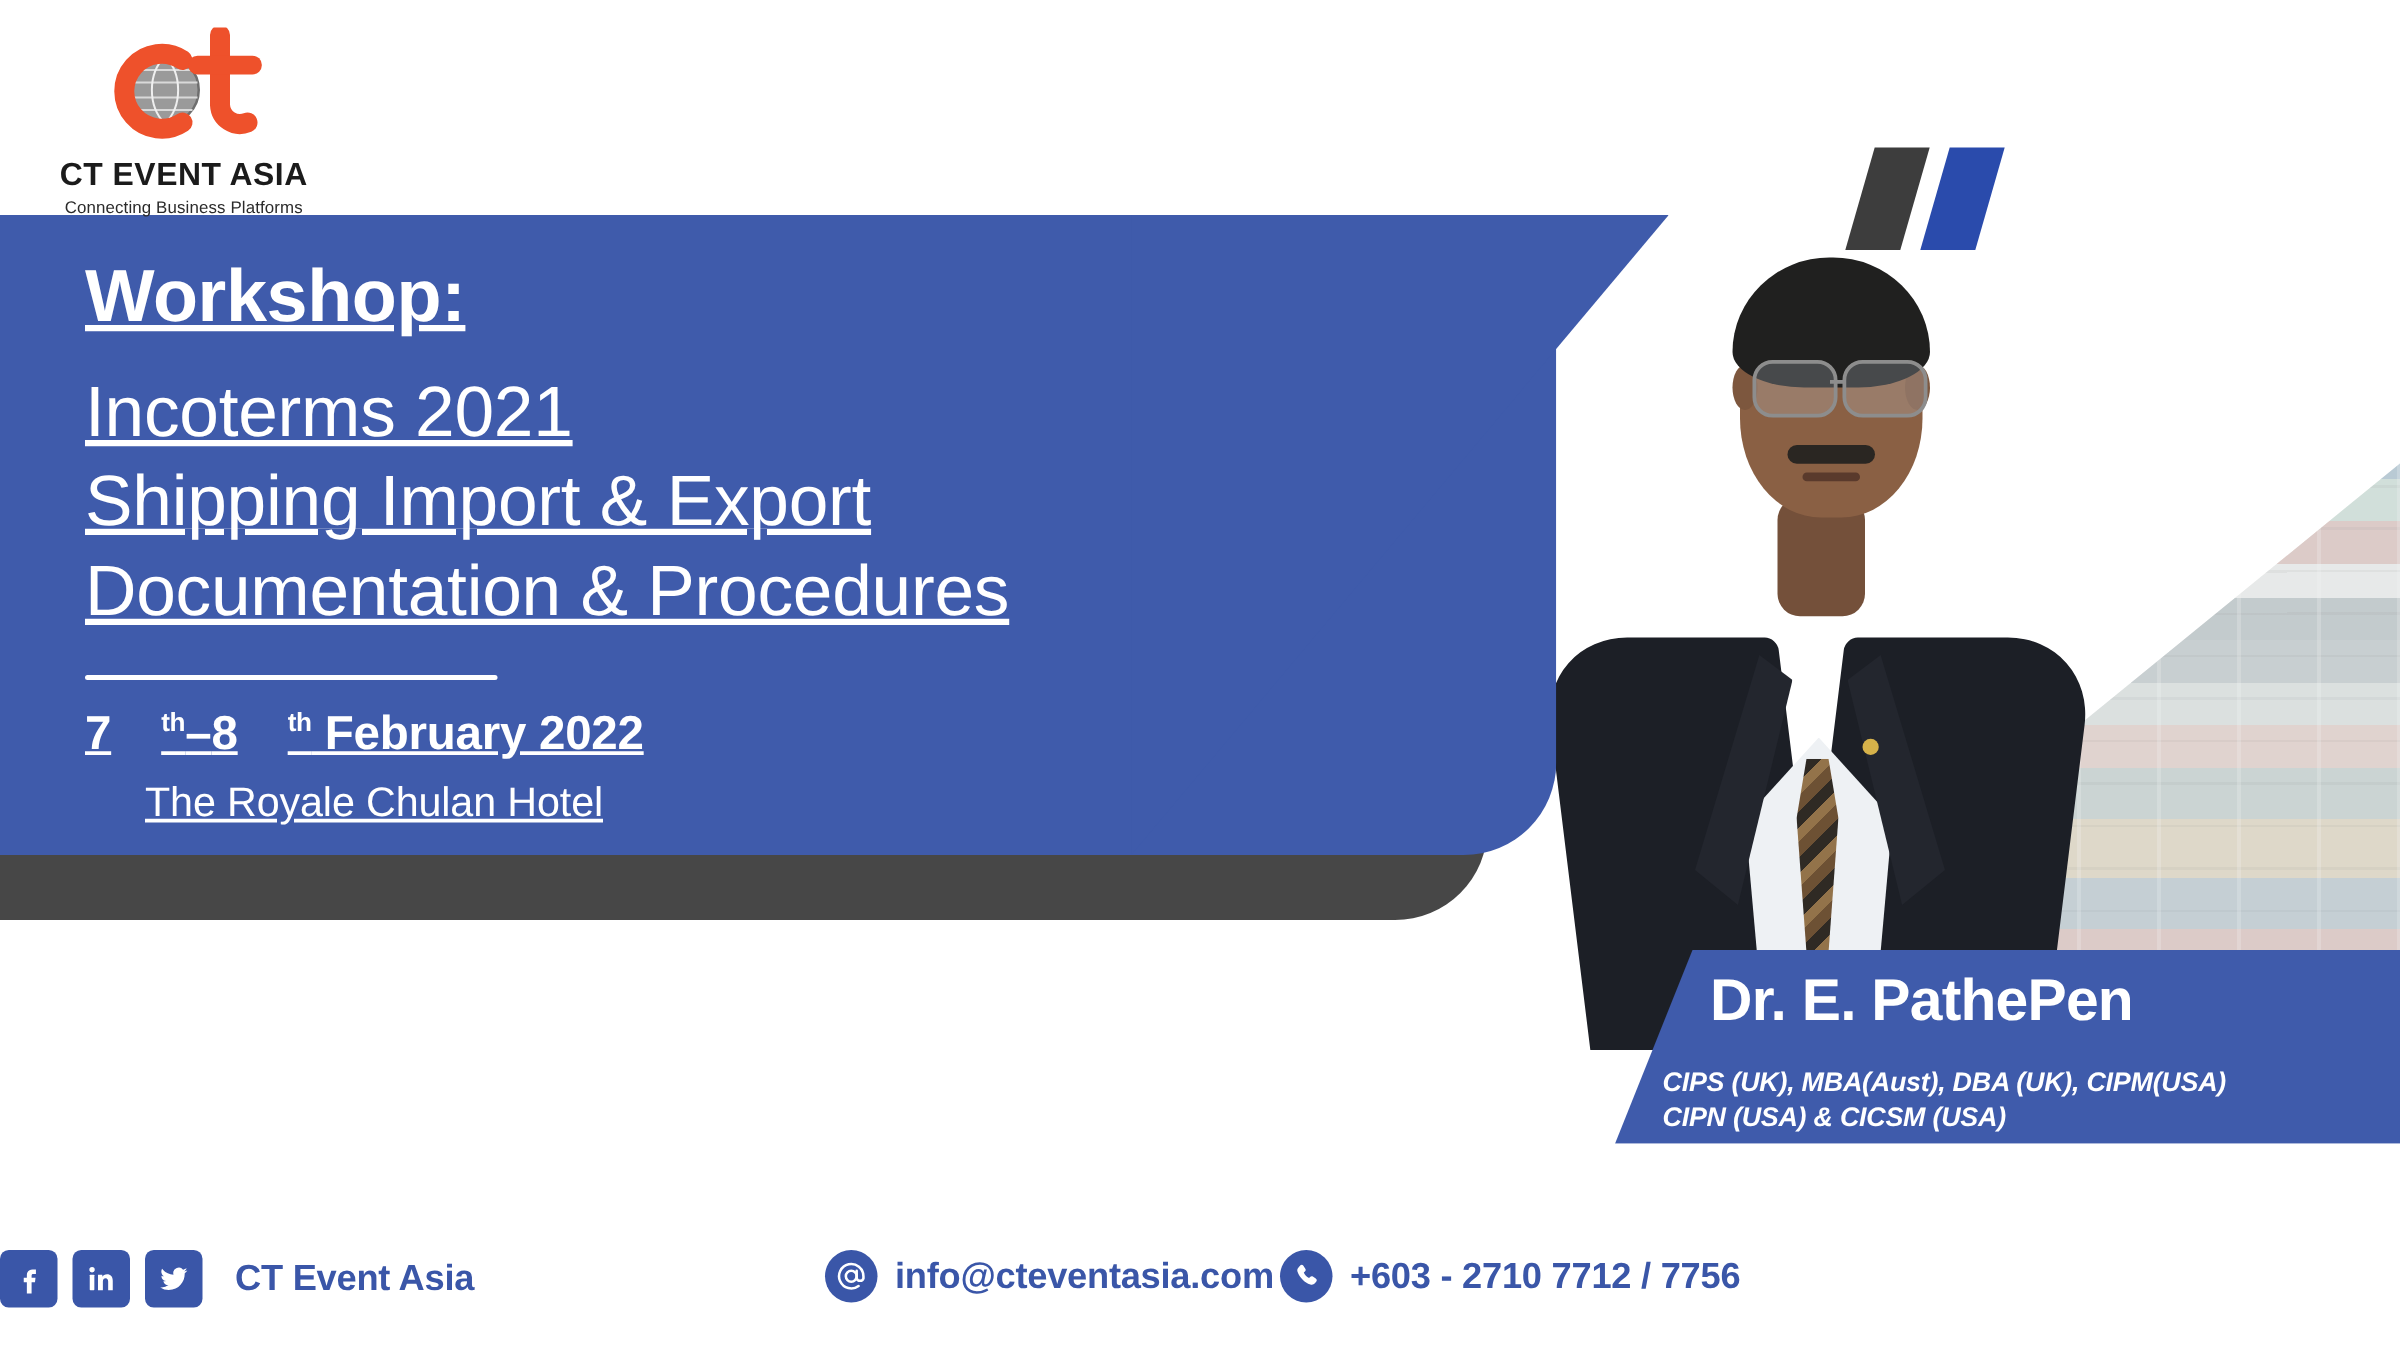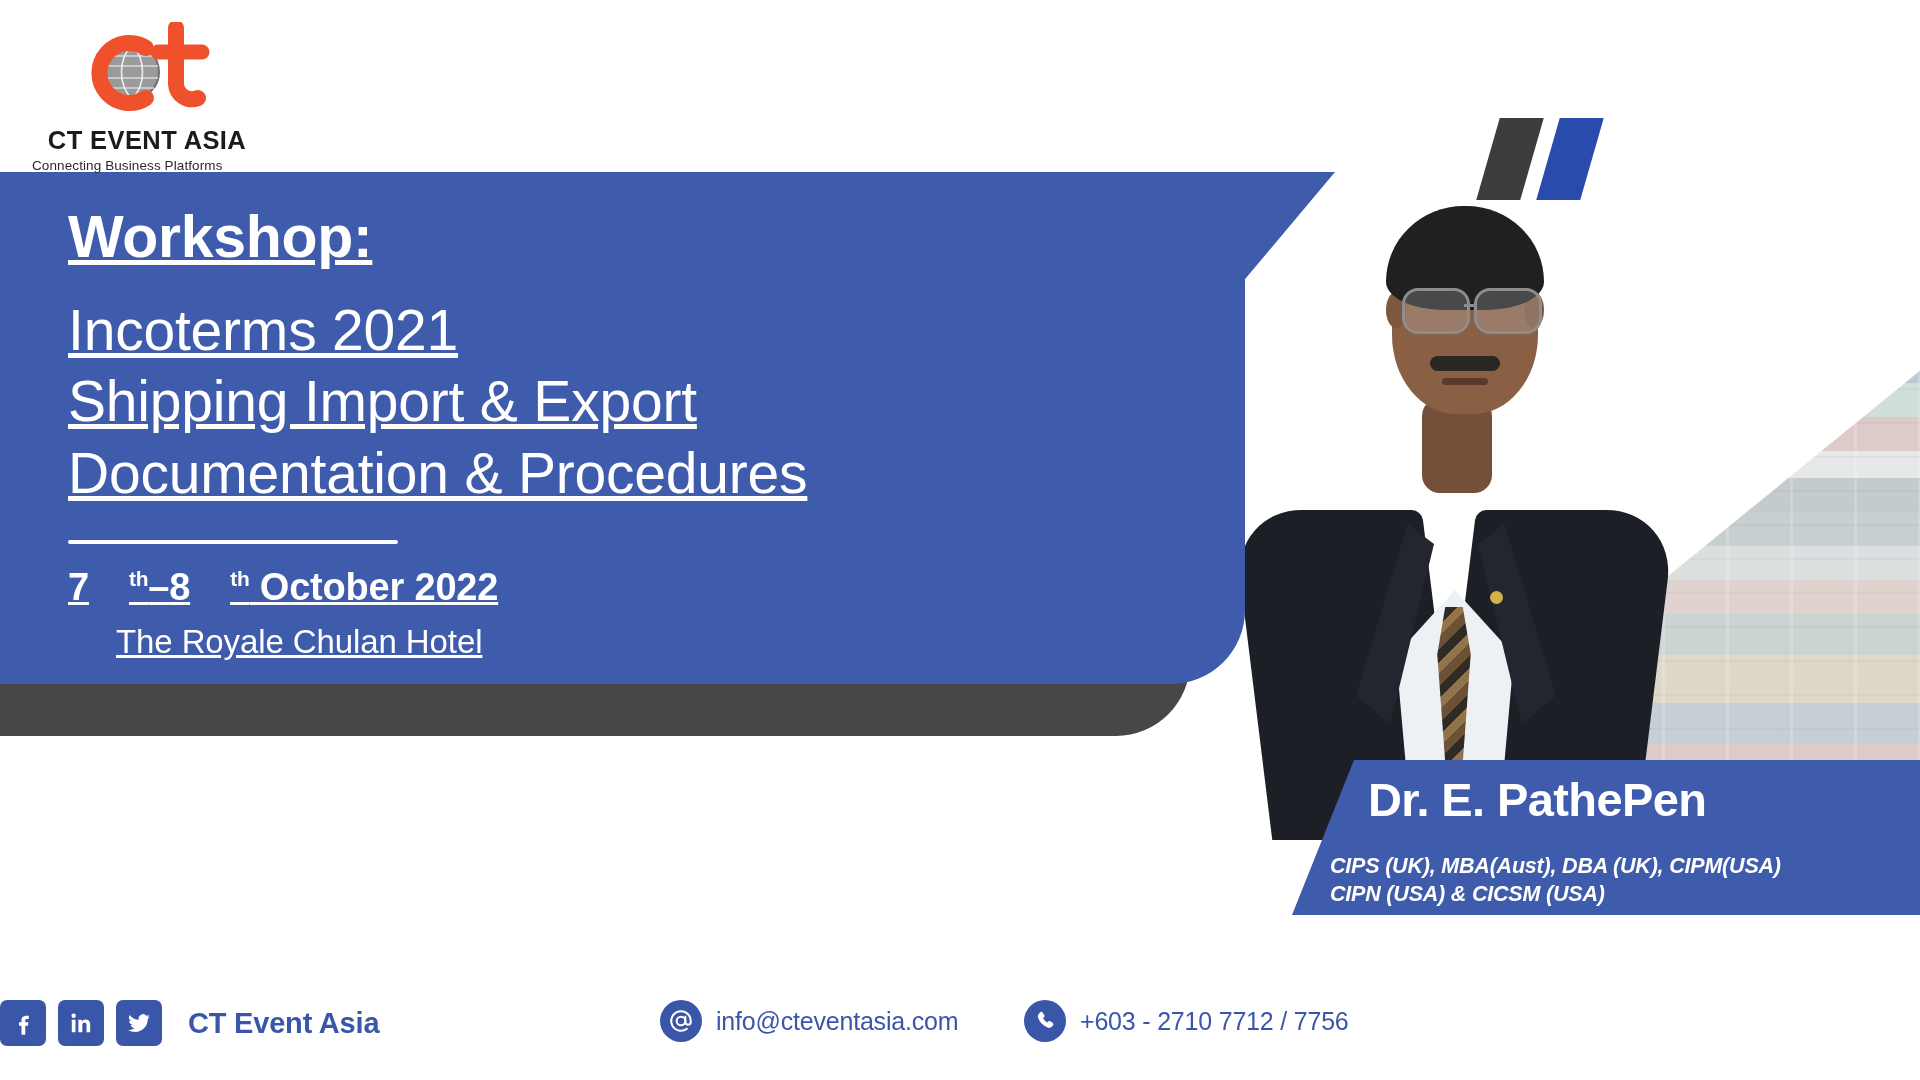--- a/index.html
+++ b/index.html
@@ -6,21 +6,21 @@
   body{width:1920px;height:1080px;position:relative;overflow:hidden;
        font-family:"Liberation Sans","DejaVu Sans",sans-serif;background:#ffffff;}
   .stage{position:absolute;inset:0;width:1920px;height:1080px;overflow:hidden;background:#fff;}
 
   
   .logo{position:absolute;left:32px;top:18px;width:230px;height:160px;}
   .logo-mark{position:absolute;left:40px;top:4px;width:150px;height:105px;}
   .logo-title{position:absolute;left:0;top:108px;width:230px;text-align:center;
               font-size:25.5px;font-weight:bold;color:#1b1b1b;letter-spacing:.4px;
               font-family:"Liberation Sans",sans-serif;}
-  .logo-tag{position:absolute;left:0;top:140px;width:230px;
+  .logo-tag{position:absolute;left:0;top:140px;width:230px;text-align:center;
             font-size:13.5px;color:#2b2b2b;letter-spacing:.1px;}
 
   
   .photo-wrap{position:absolute;left:1150px;top:118px;width:770px;height:680px;
      clip-path:polygon(246px 680px, 1080px 0px, 770px 0px, 770px 680px);
      overflow:hidden;}
   .port{position:absolute;inset:0;width:770px;height:680px;opacity:.62;
         background:
           repeating-linear-gradient(90deg, rgba(255,255,255,.22) 0 3px, rgba(0,0,0,0) 3px 64px),
           repeating-linear-gradient(0deg, rgba(0,0,0,.10) 0 2px, rgba(0,0,0,0) 2px 34px),
@@ -90,21 +90,21 @@
   .sp-cred{position:absolute;left:1330px;top:852px;width:600px;color:#fff;
            font-size:21.5px;font-weight:bold;font-style:italic;line-height:1.32;letter-spacing:-.2px;
            white-space:nowrap;}
 
   
   .footer{position:absolute;left:0;top:1000px;width:1920px;height:66px;}
   .fitem{position:absolute;display:flex;align-items:center;gap:14px;color:#3a56a8;}
   .f-email{left:660px;top:0;}
   .f-phone{left:1024px;top:0;}
   .f-socials{left:1522px;top:0;display:flex;align-items:center;gap:12px;}
-  .ftext{font-size:25px;font-weight:normal;color:#3a56a8;letter-spacing:-.2px;white-space:nowrap;}
+  .ftext{font-size:29px;font-weight:bold;color:#3a56a8;letter-spacing:-.2px;white-space:nowrap;}
   .circ{width:42px;height:42px;border-radius:50%;background:#3a56a8;display:flex;
         align-items:center;justify-content:center;color:#fff;}
   .tile{width:46px;height:46px;border-radius:7px;background:#3a56a8;display:flex;
         align-items:center;justify-content:center;color:#fff;}
   .brandname{font-size:29px;font-weight:bold;color:#3a56a8;margin-left:14px;letter-spacing:-.2px;}
 </style>
 </head>
 <body>
 
 <div class="stage">
@@ -154,21 +154,21 @@
     <div class="logo-title">CT EVENT ASIA</div>
     <div class="logo-tag">Connecting Business Platforms</div>
   </div>
 
   <div class="copy">
     <div class="kicker">Workshop:</div>
     <div class="tline">Incoterms 2021</div>
     <div class="tline">Shipping Import &amp; Export</div>
     <div class="tline">Documentation &amp; Procedures</div>
     <div class="rule"></div>
-    <div class="dateline"><span>7</span><sup>th</sup><span>–</span><span>8</span><sup>th</sup><span> October 2022</span></div>
+    <div class="dateline"><span>7</span><sup>th</sup><span>–</span><span>8</span><sup>th</sup><span> February 2022</span></div>
     <div class="venue">The Royale Chulan Hotel</div>
   </div>
 
   <div class="plaque"></div>
   <div class="sp-name">Dr. E. PathePen</div>
   <div class="sp-cred">
     <div>CIPS (UK), MBA(Aust), DBA (UK), CIPM(USA)</div>
     <div>CIPN (USA) &amp; CICSM (USA)</div>
   </div>
 

